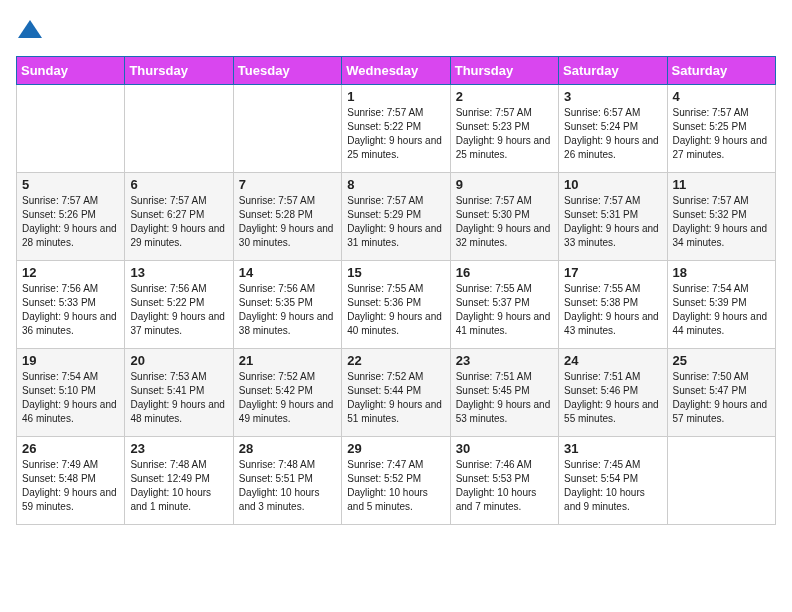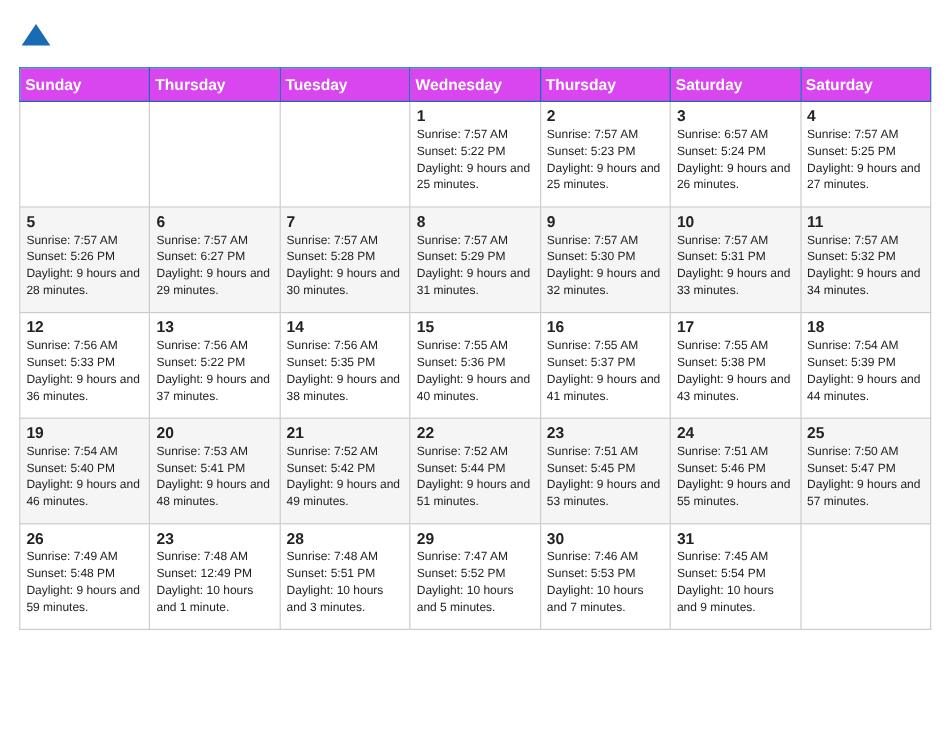--- a/index.html
+++ b/index.html
@@ -257,21 +257,21 @@
           <div class="cell-text">Sunrise: 7:54 AM
 Sunset: 5:39 PM
 Daylight: 9 hours
 and 44 minutes.</div>
         </td>
       </tr>
       <tr>
         <td>
           <span class="day-num">19</span>
           <div class="cell-text">Sunrise: 7:54 AM
-Sunset: 5:40 PM
+Sunset: 5:10 PM
 Daylight: 9 hours
 and 46 minutes.</div>
         </td>
         <td>
           <span class="day-num">20</span>
           <div class="cell-text">Sunrise: 7:53 AM
 Sunset: 5:41 PM
 Daylight: 9 hours
 and 48 minutes.</div>
         </td>

